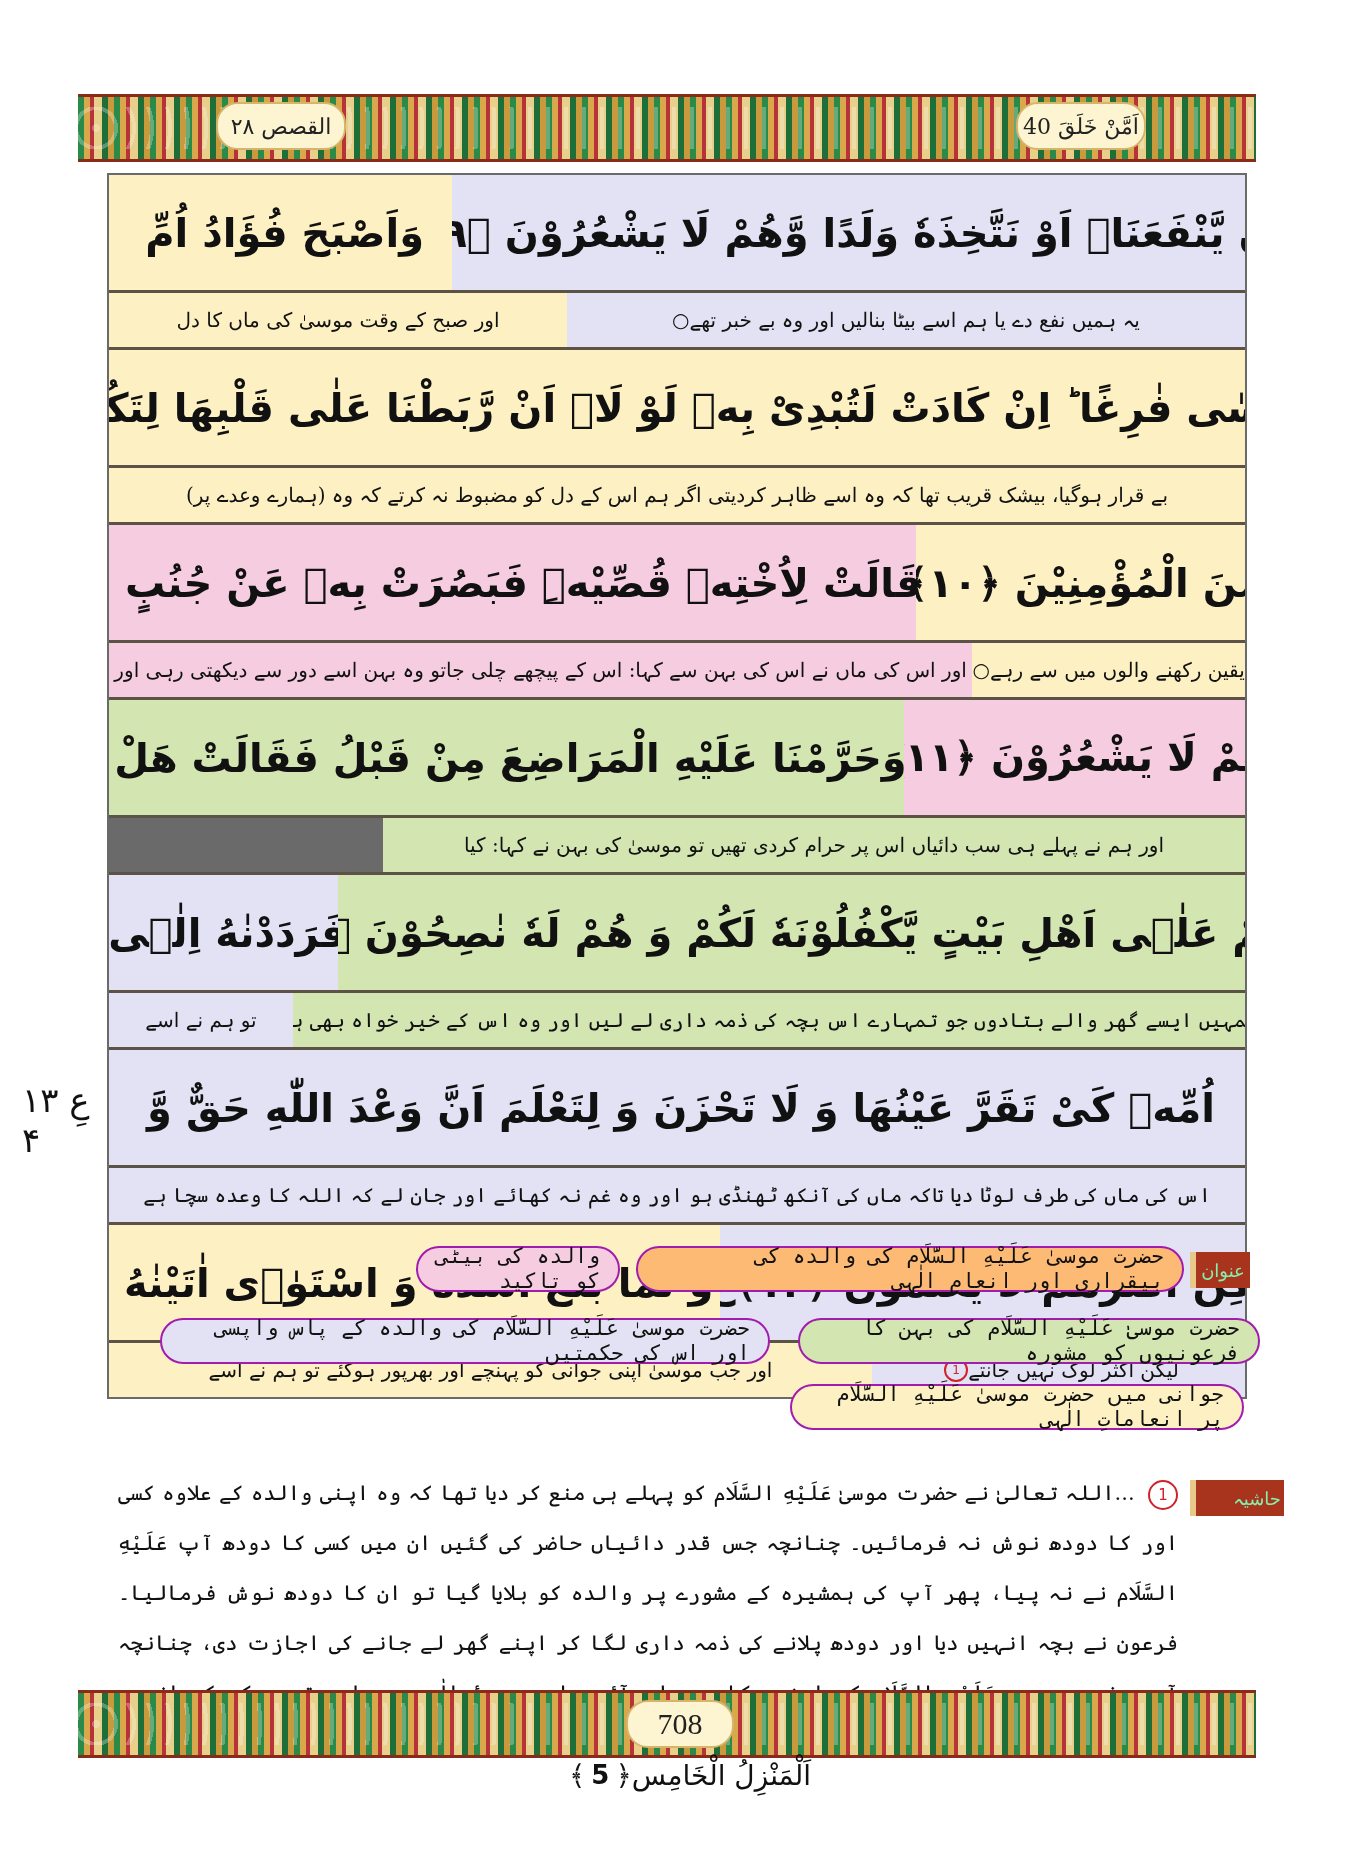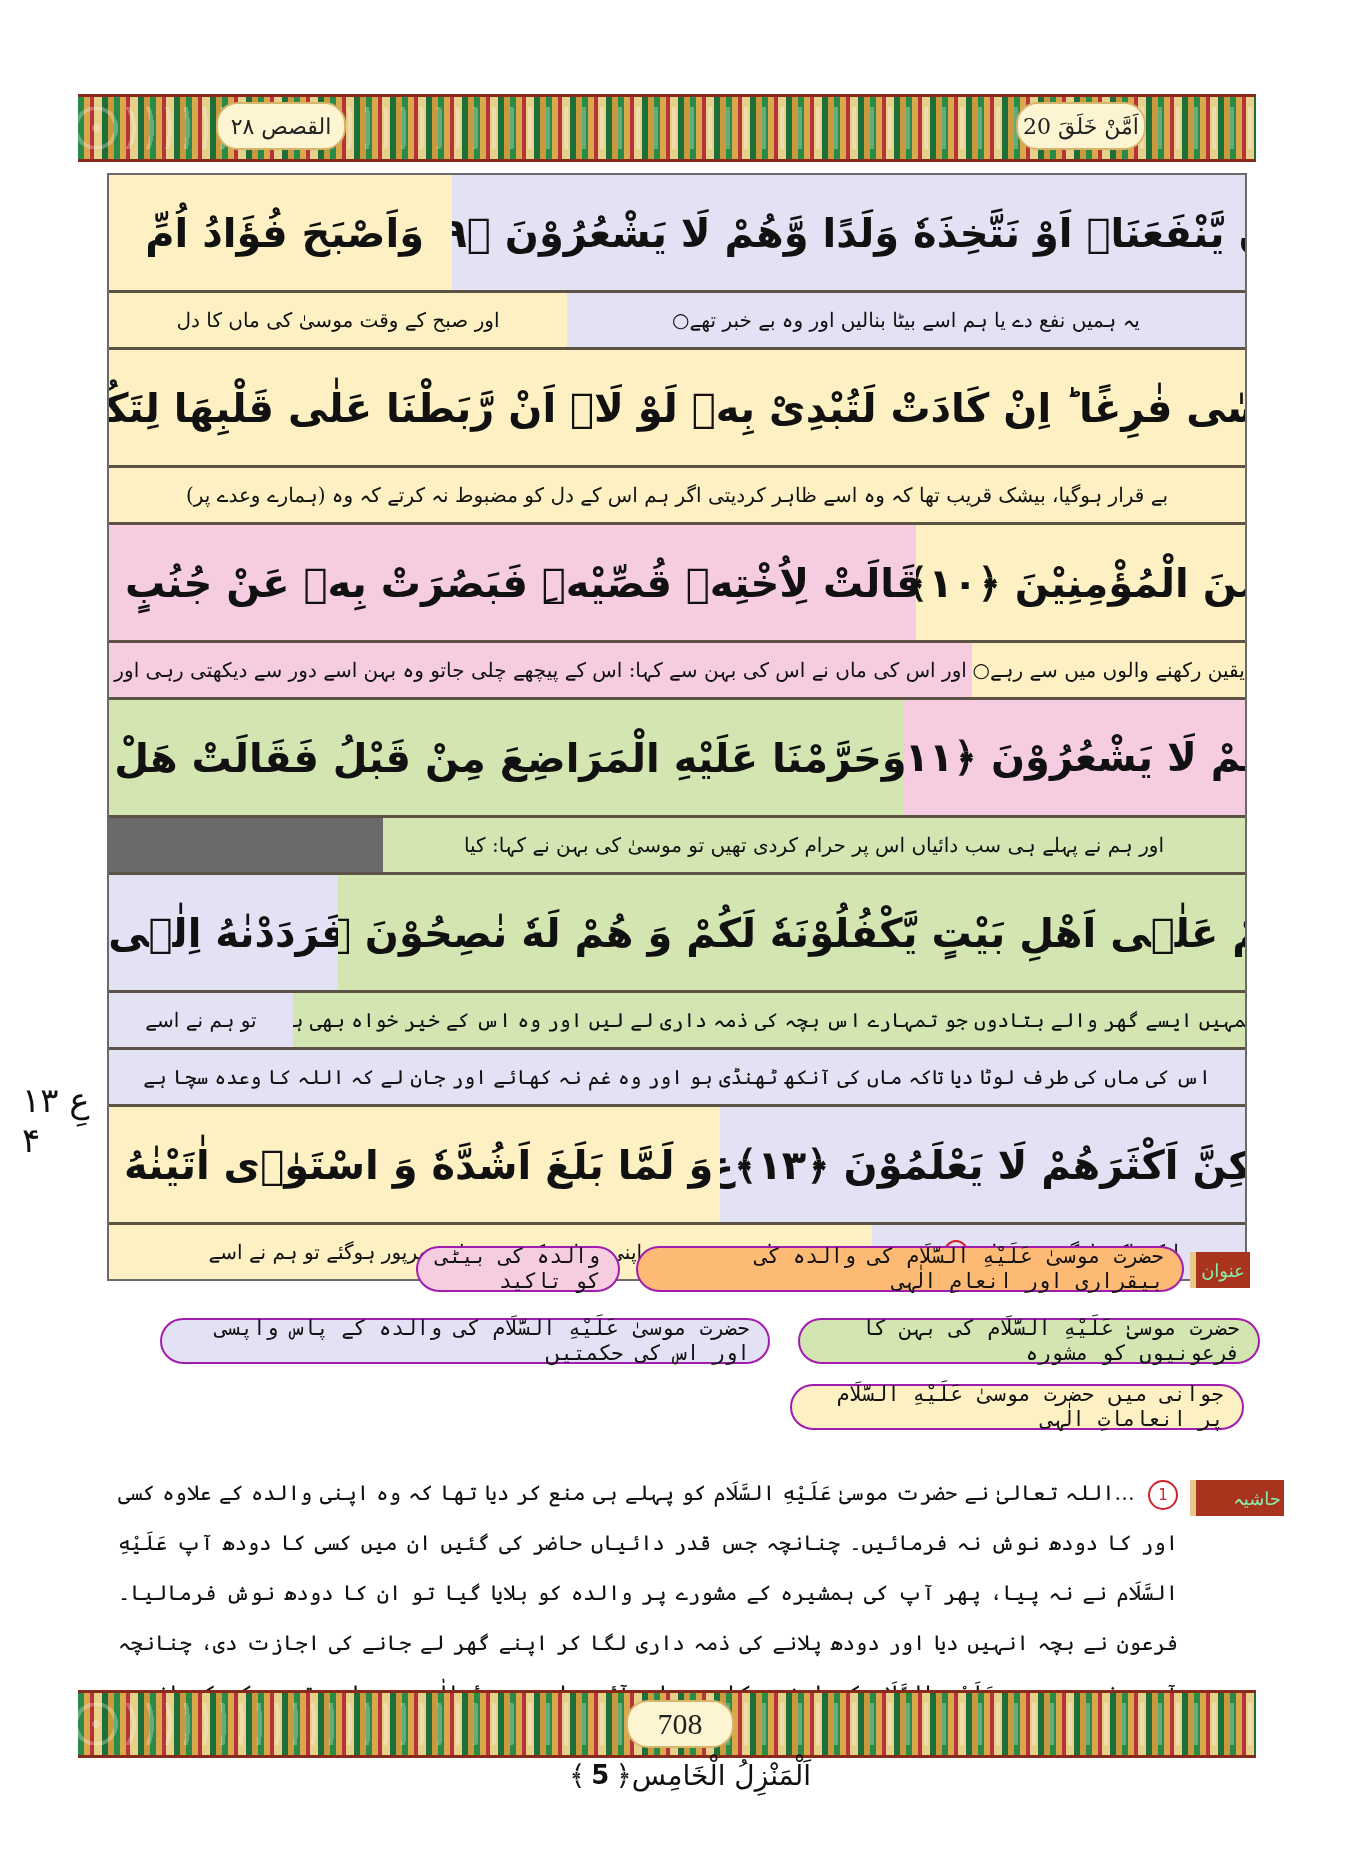--- a/index.html
+++ b/index.html
@@ -56,21 +56,21 @@
     font-family:"Liberation Serif", serif; font-size:30px; color:#222; z-index:2; }
   .manzil { position:absolute; left:560px; top:1750px; width:260px; height:50px; direction:rtl;
     display:flex; align-items:center; justify-content:center; font-family:"DejaVu Sans", sans-serif; font-size:28px; color:#111; }
   .manzil b { font-size:26px; margin:0 6px; }
 </style>
 </head>
 <body>
 
 <div class="ornament orn-top"></div>
 <div class="cartouche" style="left:216px; top:102px; width:126px;">القصص ۲۸</div>
-<div class="cartouche" style="left:1016px; top:102px; width:126px;">اَمَّنْ خَلَقَ 20</div>
+<div class="cartouche" style="left:1016px; top:102px; width:126px;">اَمَّنْ خَلَقَ 40</div>
 
 <div class="quran-block">
 
   <div class="row arabic">
     <div class="seg c-lav" style="width:796px">اَنْ يَّنْفَعَنَاۤ اَوْ نَتَّخِذَهٗ وَلَدًا وَّهُمْ لَا يَشْعُرُوْنَ ﴿۹﴾</div>
     <div class="seg c-yellow" style="width:340px">وَاَصْبَحَ فُؤَادُ اُمِّ</div>
   </div>
   <div class="row urdu">
     <div class="seg c-lav" style="width:682px">یہ ہمیں نفع دے یا ہم اسے بیٹا بنالیں اور وہ بے خبر تھے○</div>
     <div class="seg c-yellow" style="width:454px">اور صبح کے وقت موسیٰ کی ماں کا دل</div>
@@ -102,20 +102,23 @@
 
   <div class="row arabic">
     <div class="seg c-green" style="width:912px">اَدُلُّكُمْ عَلٰۤى اَهْلِ بَیْتٍ یَّكْفُلُوْنَهٗ لَكُمْ وَ هُمْ لَهٗ نٰصِحُوْنَ ﴿۱۲﴾</div>
     <div class="seg c-lav" style="width:224px">فَرَدَدْنٰهُ اِلٰۤى</div>
   </div>
   <div class="row urdu">
     <div class="seg c-green" style="width:966px">میں تمہیں ایسے گھر والے بتادوں جو تمہارے اس بچہ کی ذمہ داری لے لیں اور وہ اس کے خیر خواہ بھی ہوں؟○</div>
     <div class="seg c-lav" style="width:170px">تو ہم نے اسے</div>
   </div>
 
+  <div class="row arabic">
+    <div class="seg c-lav" style="width:1136px">اُمِّهٖ كَیْ تَقَرَّ عَیْنُهَا وَ لَا تَحْزَنَ وَ لِتَعْلَمَ اَنَّ وَعْدَ اللّٰهِ حَقٌّ وَّ</div>
+  </div>
   <div class="row urdu">
     <div class="seg c-lav" style="width:1136px">اس کی ماں کی طرف لوٹا دیا تاکہ ماں کی آنکھ ٹھنڈی ہو اور وہ غم نہ کھائے اور جان لے کہ اللہ کا وعدہ سچا ہے</div>
   </div>
 
   <div class="row arabic">
     <div class="seg c-lav" style="width:524px">لٰكِنَّ اَكْثَرَهُمْ لَا یَعْلَمُوْنَ ﴿۱۳﴾ع</div>
     <div class="seg c-yellow" style="width:612px">وَ لَمَّا بَلَغَ اَشُدَّهٗ وَ اسْتَوٰۤى اٰتَیْنٰهُ</div>
   </div>
   <div class="row urdu">
     <div class="seg c-lav" style="width:366px">

